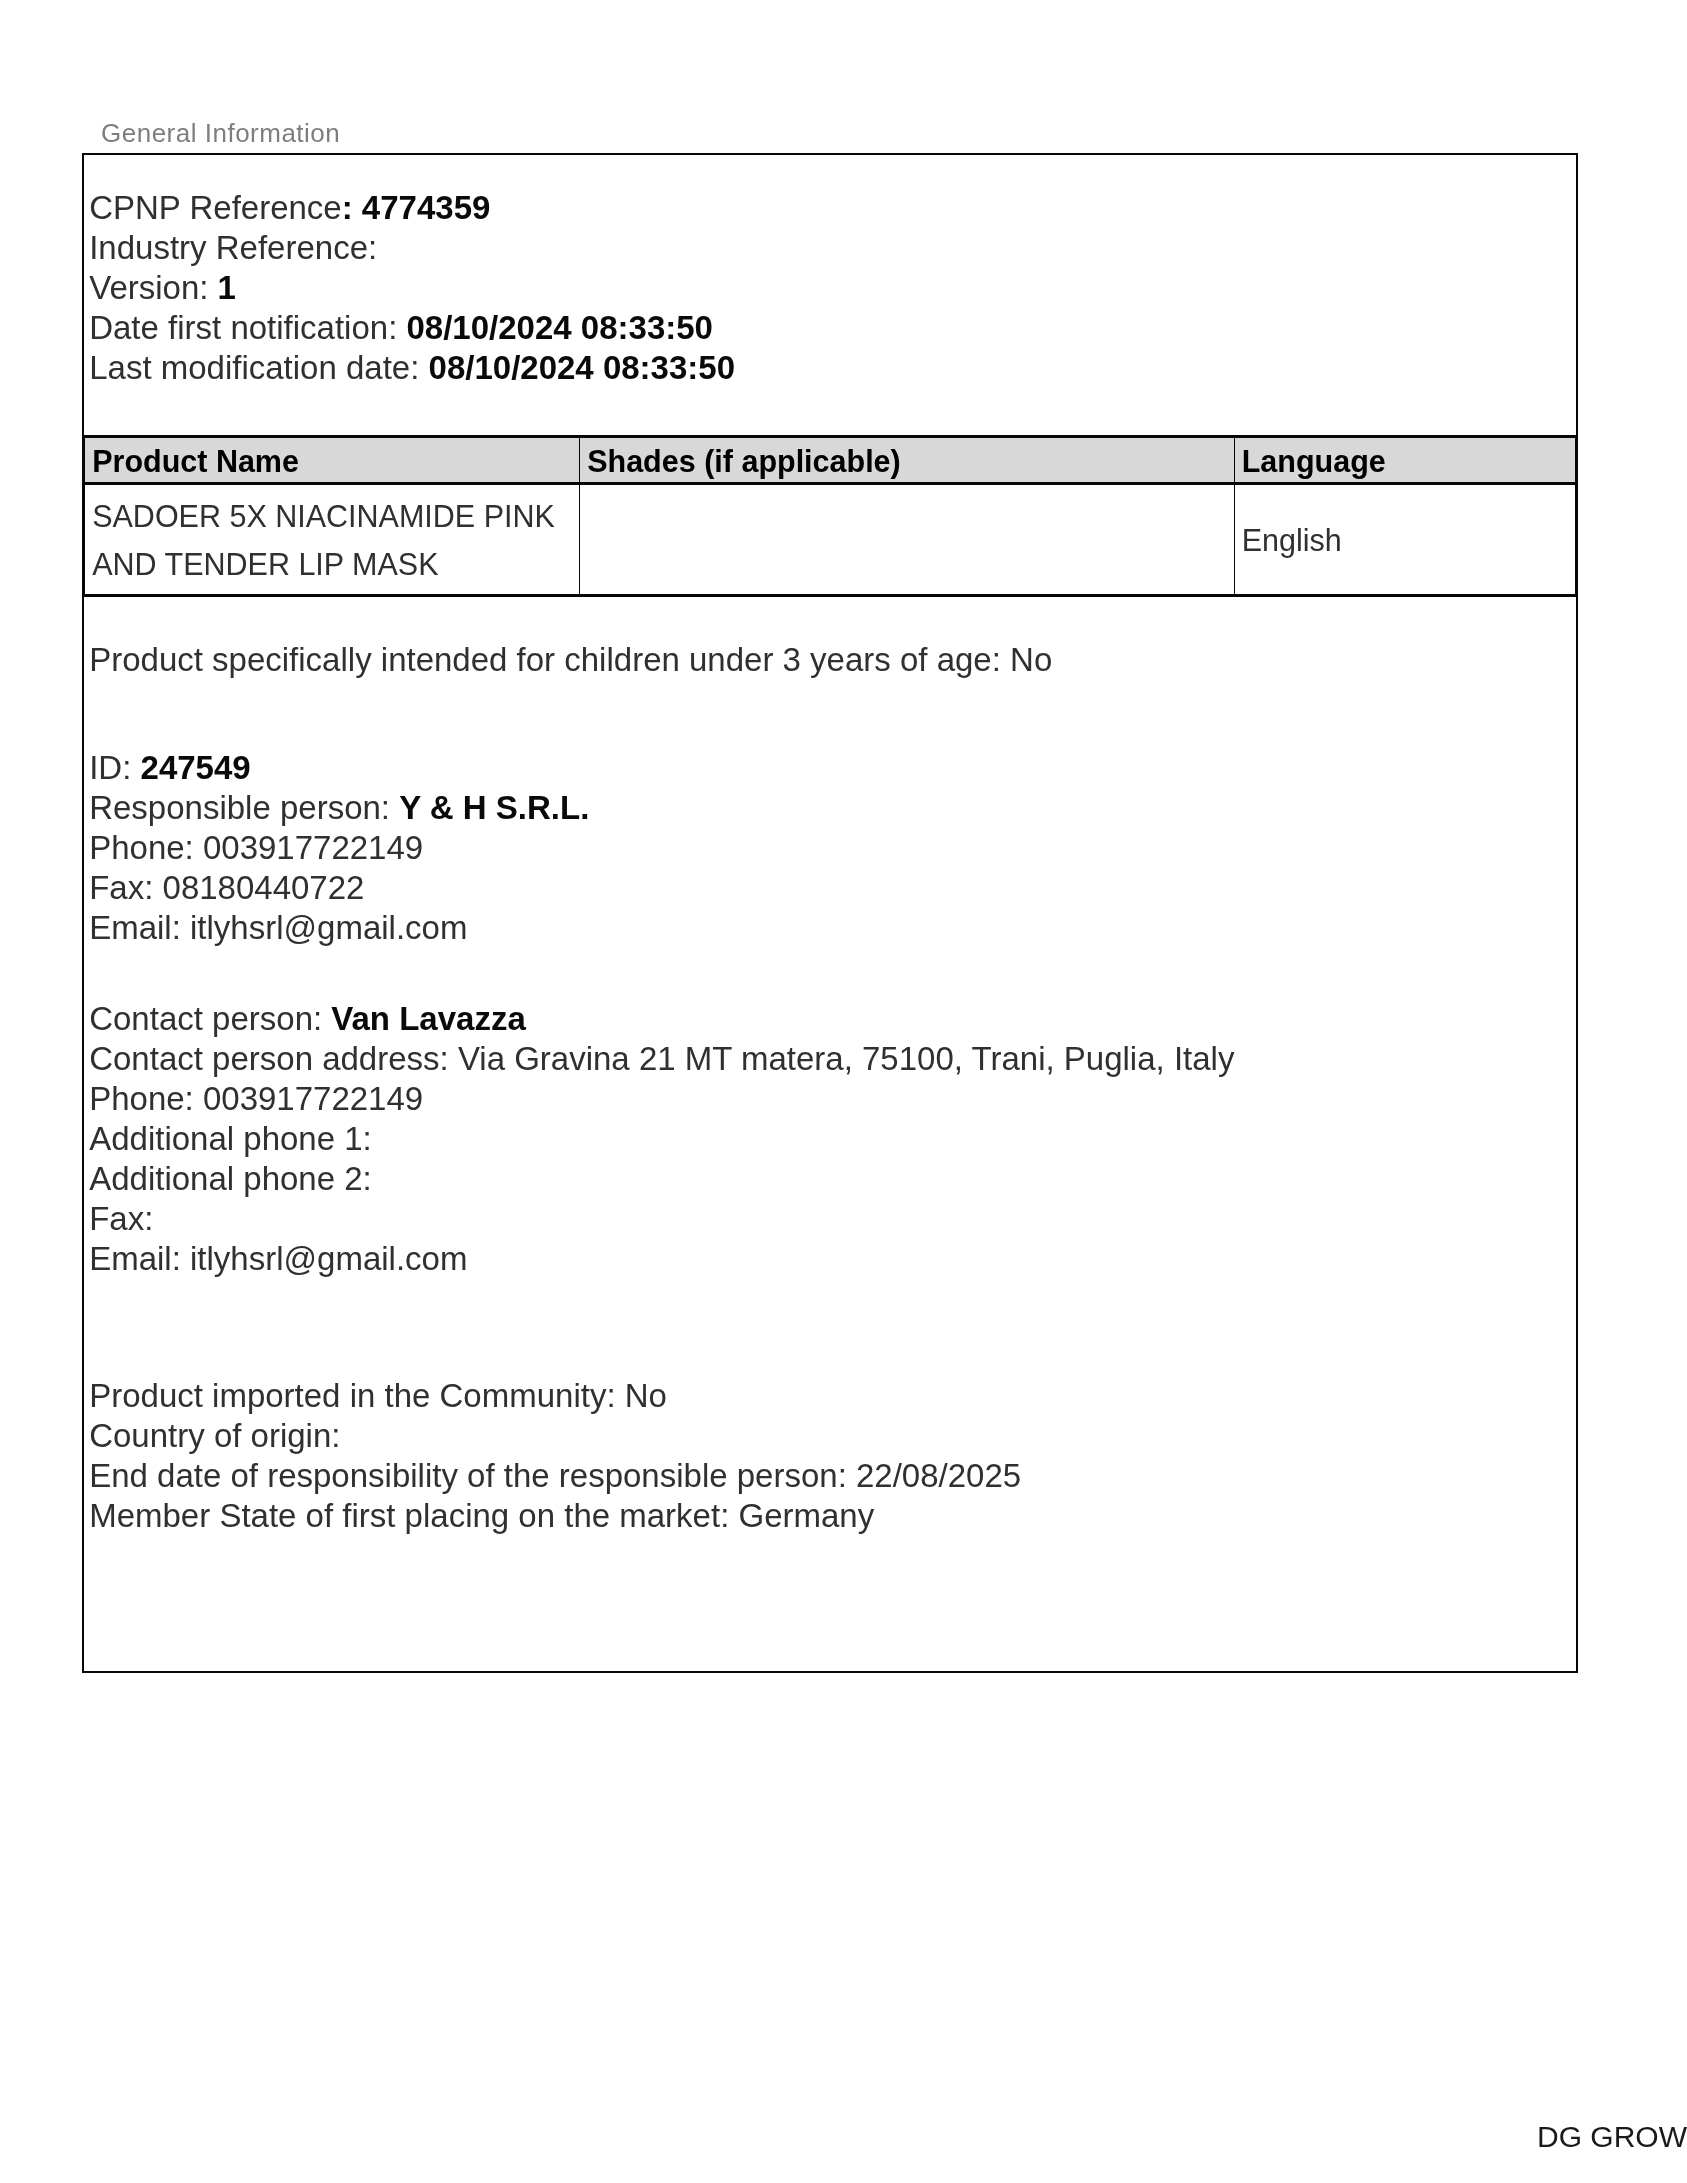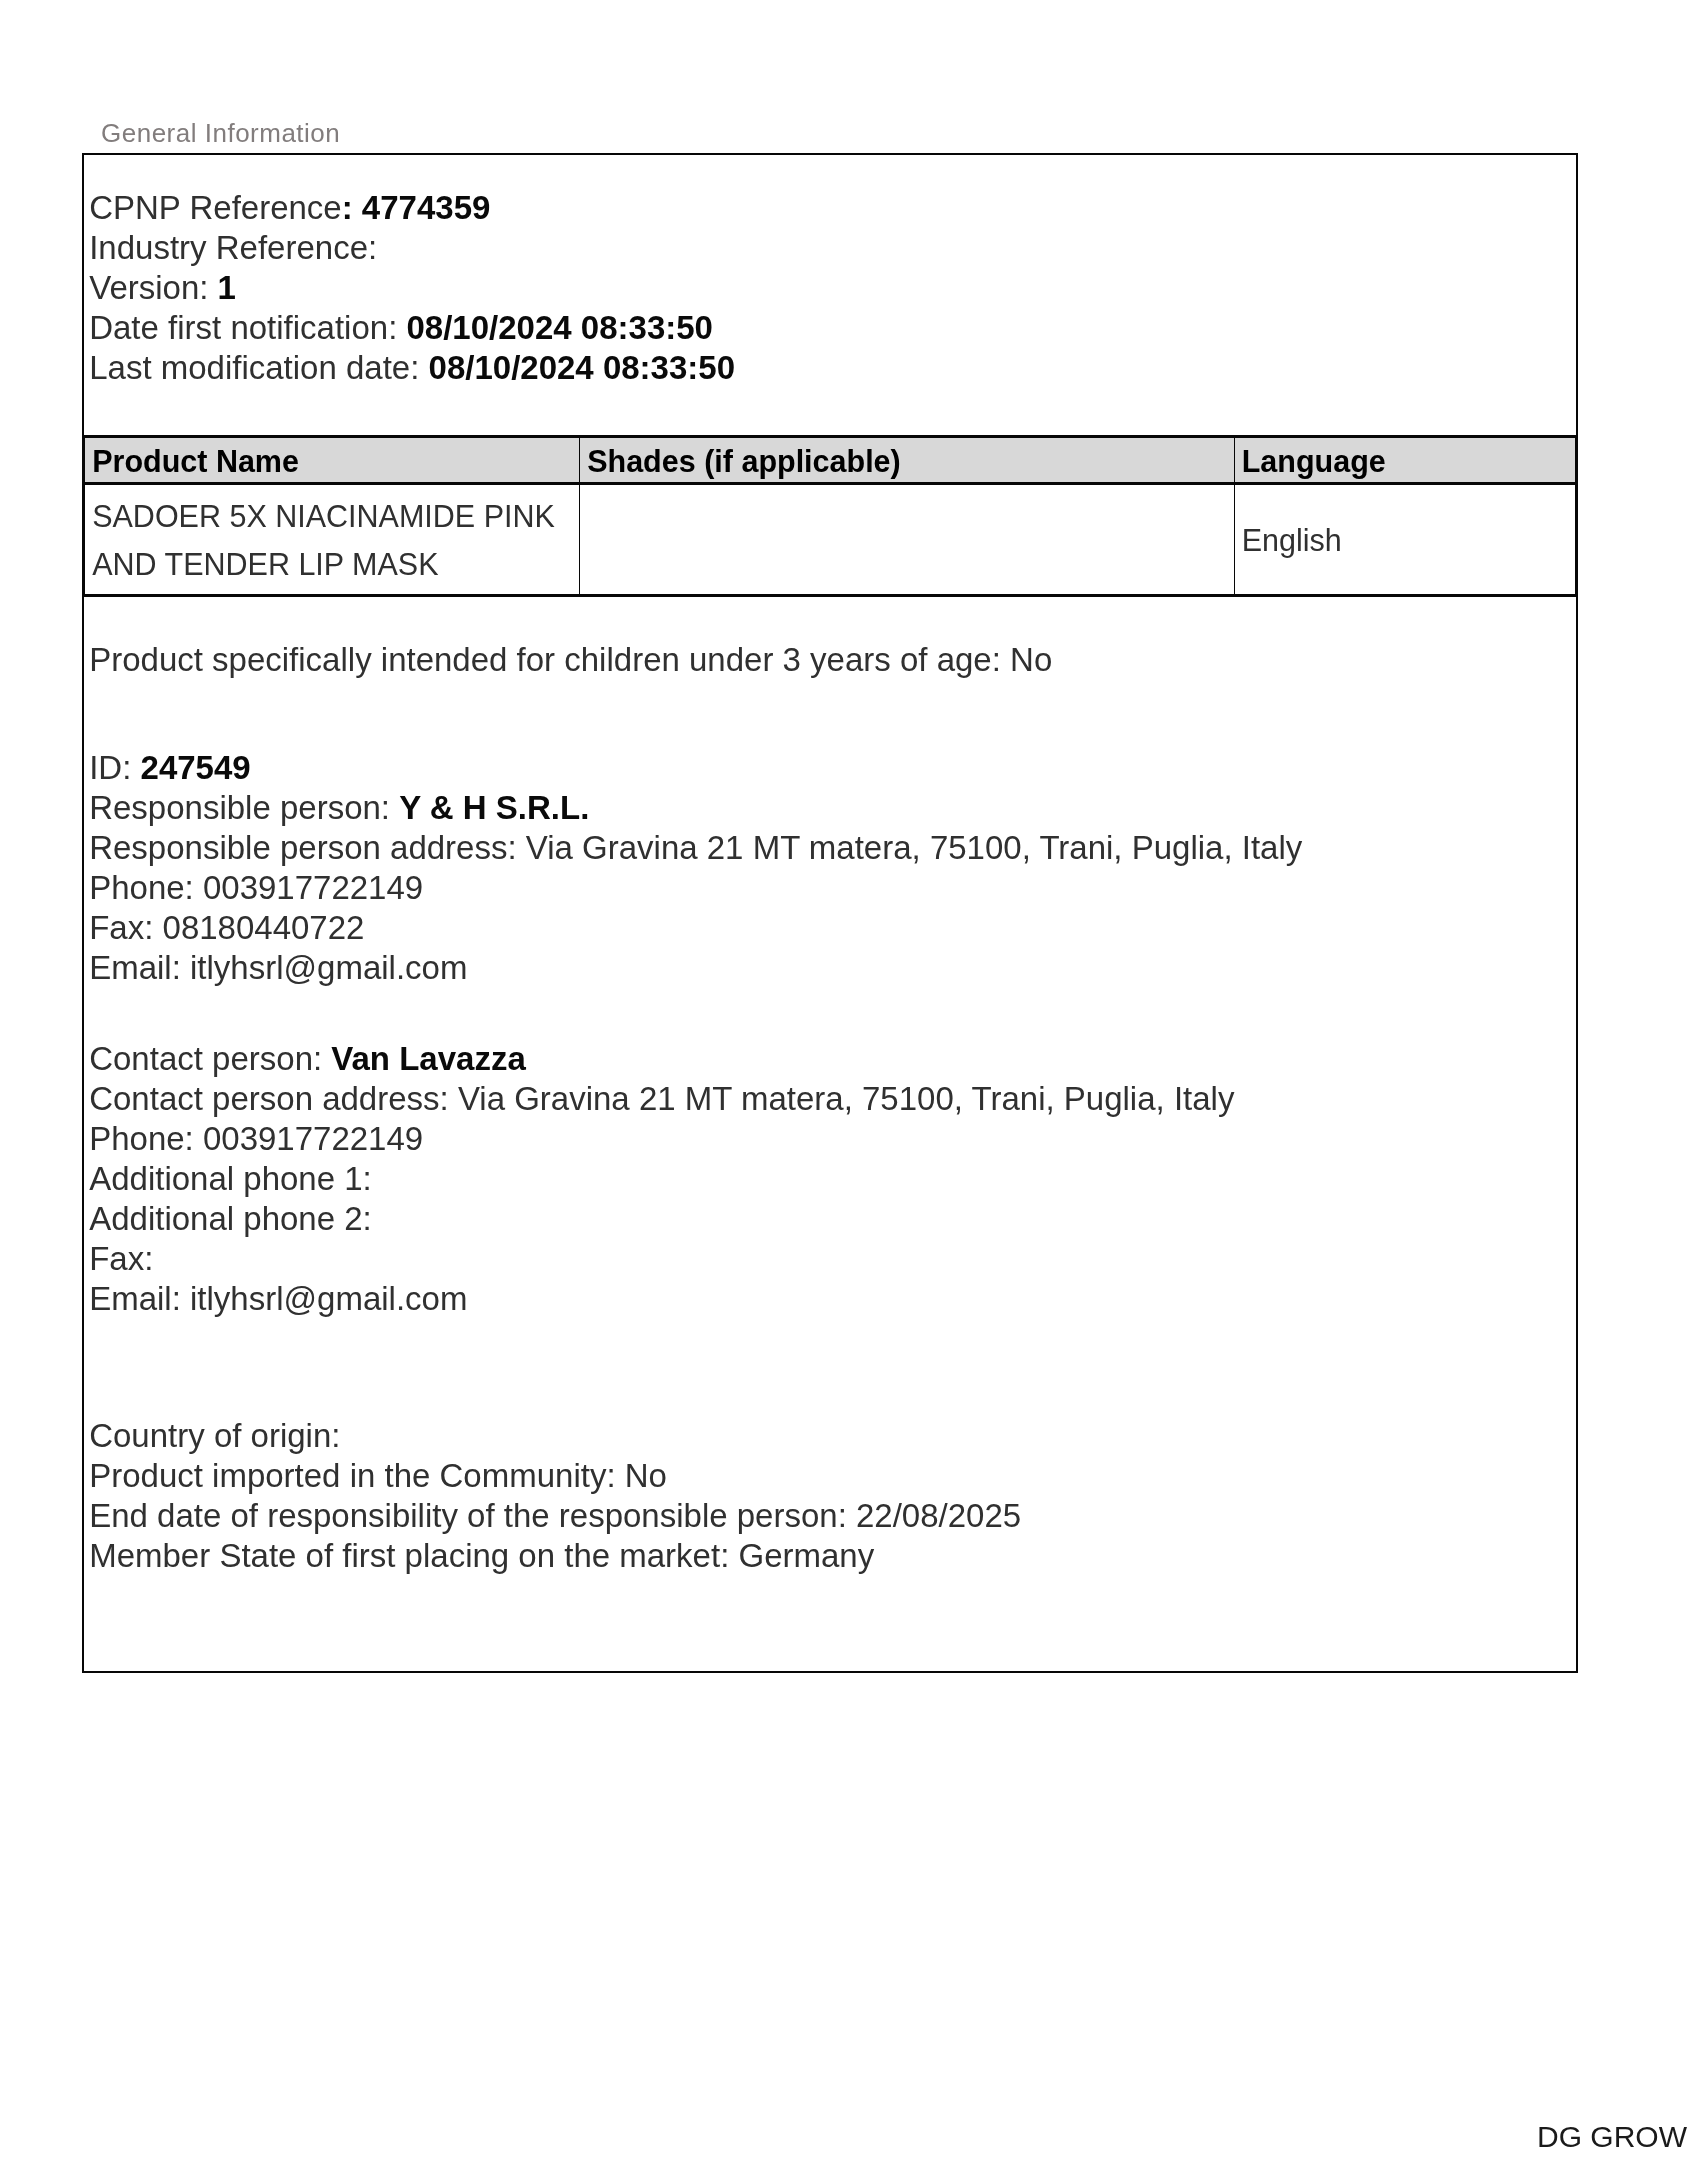--- a/index.html
+++ b/index.html
@@ -165,39 +165,38 @@
       </table>
     </div>
 
     <div class="block-children">
       <div class="line"><span>Product specifically intended for children under 3 years of age: No</span></div>
     </div>
 
     <div class="block-responsible">
       <div class="line"><span>ID: </span><b>247549</b></div>
       <div class="line"><span>Responsible person: </span><b>Y &amp; H S.R.L.</b></div>
-      <div class="line"><span>Responsible person address: Via Gravina 21 MT matera, 75100, Trani, Puglia, Italy</span></div>
       <div class="line"><span>Phone: 003917722149</span></div>
       <div class="line"><span>Fax: 08180440722</span></div>
       <div class="line"><span>Email: itlyhsrl@gmail.com</span></div>
     </div>
 
     <div class="block-contact">
       <div class="line"><span>Contact person: </span><b>Van Lavazza</b></div>
       <div class="line"><span>Contact person address: Via Gravina 21 MT matera, 75100, Trani, Puglia, Italy</span></div>
       <div class="line"><span>Phone: 003917722149</span></div>
       <div class="line"><span>Additional phone 1:</span></div>
       <div class="line"><span>Additional phone 2:</span></div>
       <div class="line"><span>Fax:</span></div>
       <div class="line"><span>Email: itlyhsrl@gmail.com</span></div>
     </div>
 
     <div class="block-import">
+      <div class="line"><span>Product imported in the Community: No</span></div>
       <div class="line"><span>Country of origin:</span></div>
-      <div class="line"><span>Product imported in the Community: No</span></div>
       <div class="line"><span>End date of responsibility of the responsible person: 22/08/2025</span></div>
       <div class="line"><span>Member State of first placing on the market: Germany</span></div>
     </div>
 
   </div>
 
   <div class="footer-agency">DG GROW</div>
 
 </div>
 

